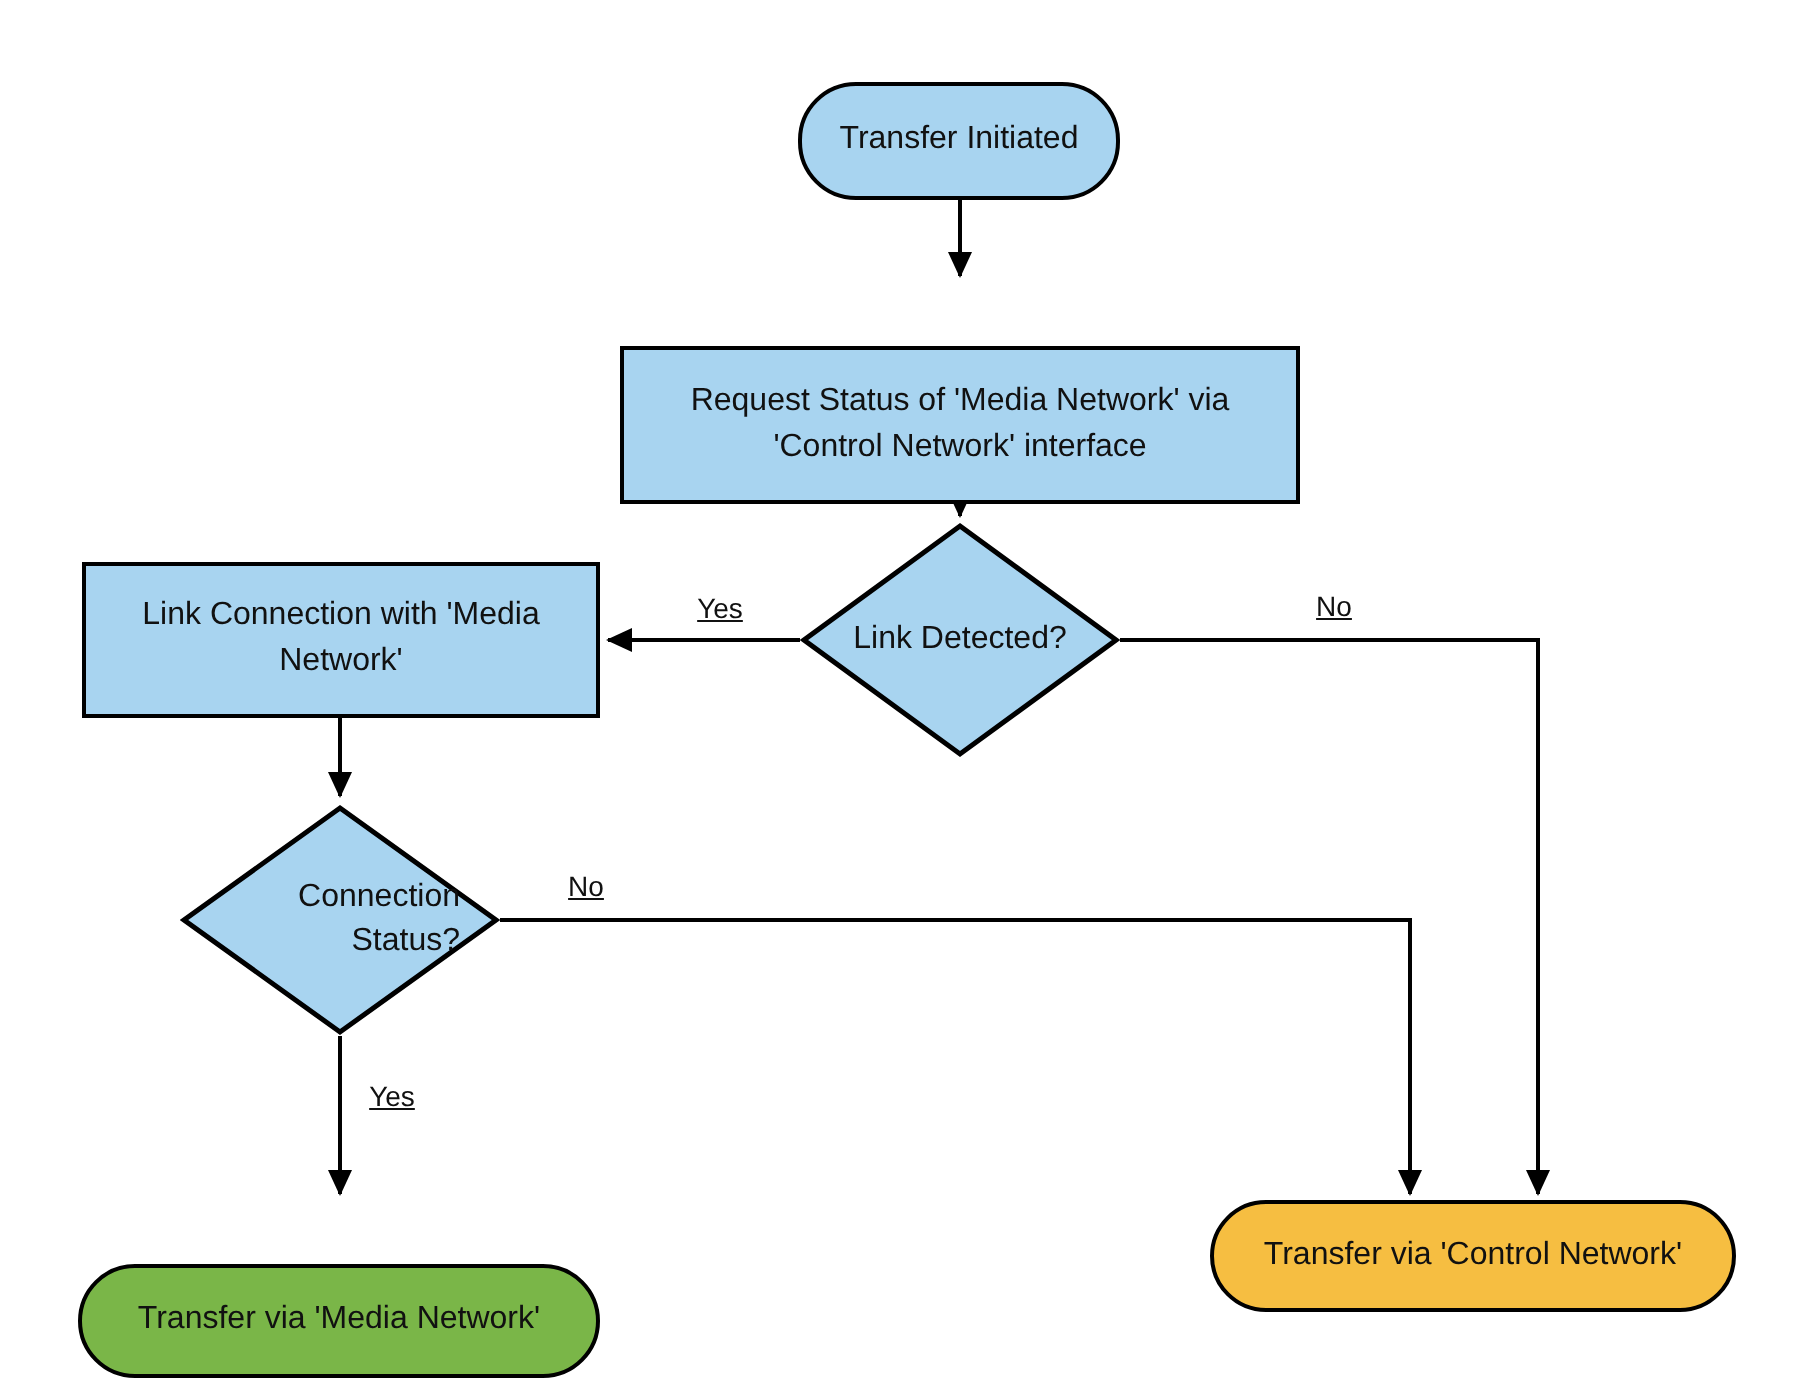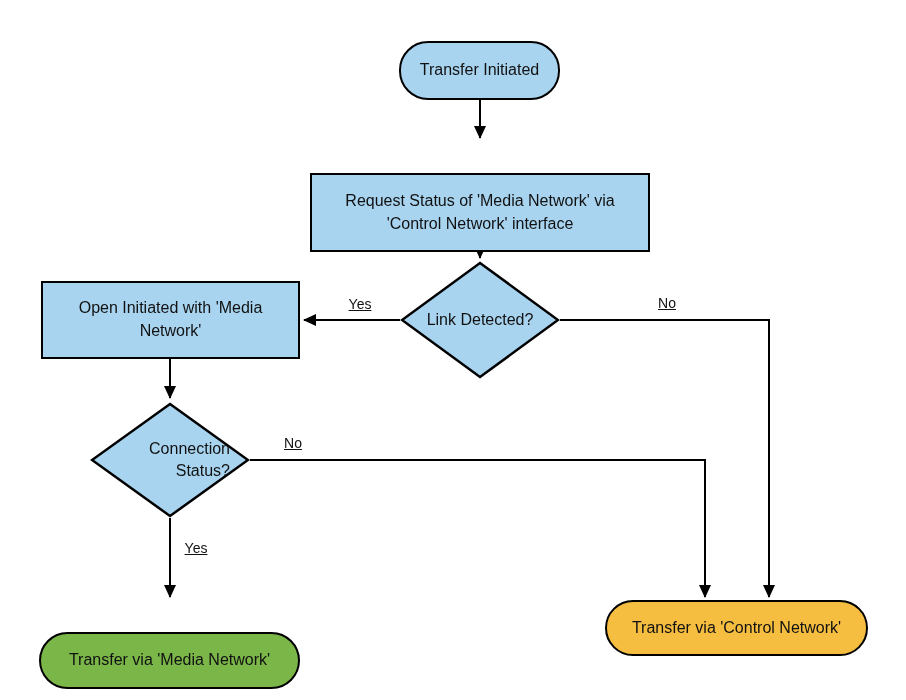--- a/index.html
+++ b/index.html
@@ -113,21 +113,21 @@
   <div class="diamond" style="left:400px; top:261px; width:160px; height:118px;">
     <svg viewBox="0 0 160 118">
       <polygon points="80,2 158,59 80,116 2,59"></polygon>
     </svg>
     <div class="label">
       <span style="max-width:150px;">Link Detected?</span>
     </div>
   </div>
 
   <div class="node process" style="left:41px; top:281px; width:259px; height:78px;">
-    <span>Open Initiated with 'Media Network'</span>
+    <span>Link Connection with 'Media Network'</span>
   </div>
 
   <div class="diamond" style="left:90px; top:402px; width:160px; height:116px;">
     <svg viewBox="0 0 160 116">
       <polygon points="80,2 158,58 80,114 2,58"></polygon>
     </svg>
     <div class="label">
       <span>Connection Status?</span>
     </div>
   </div>

